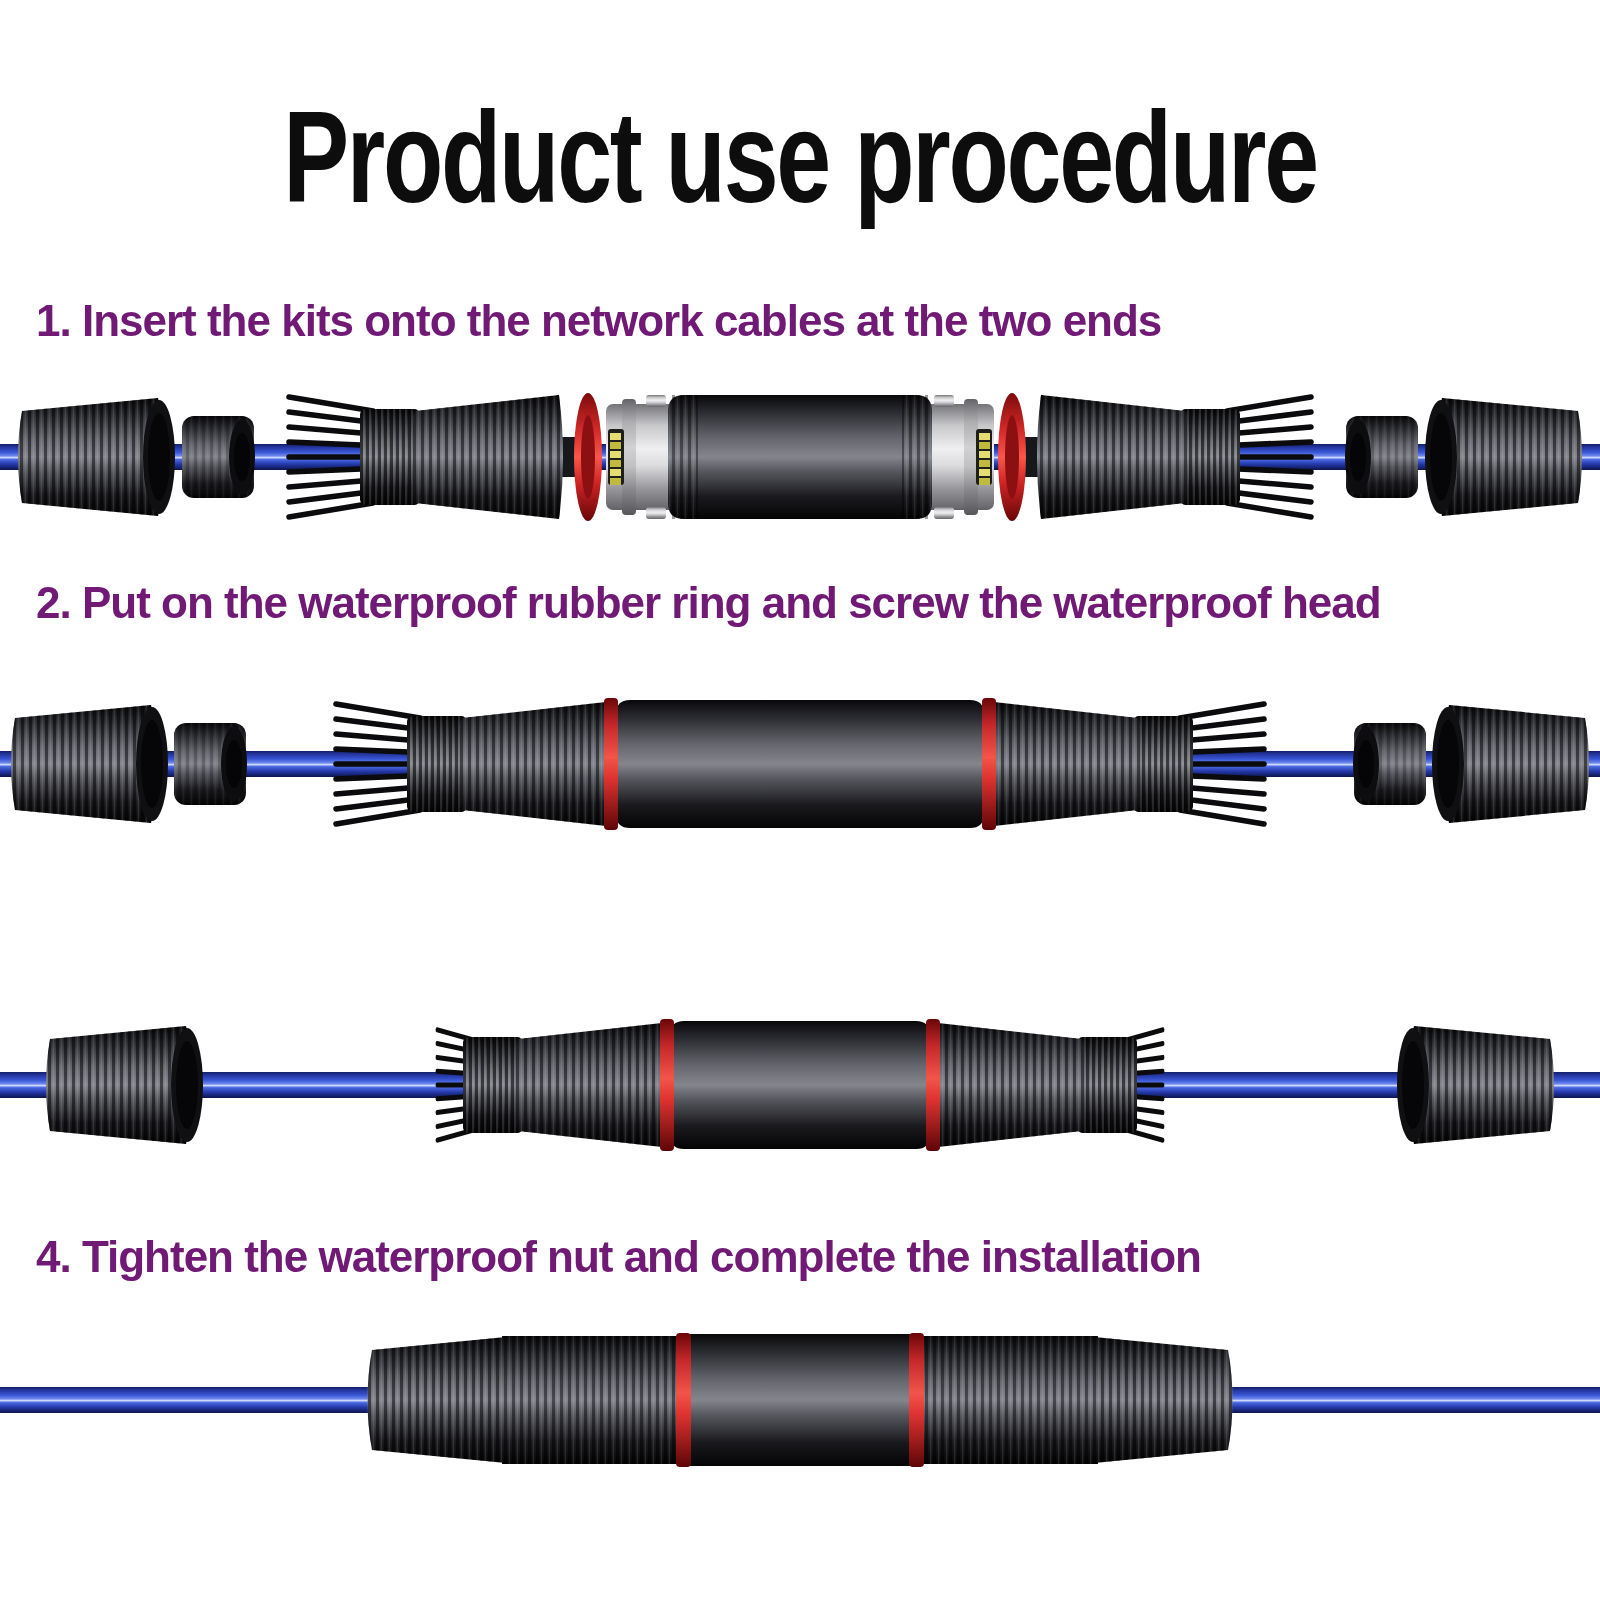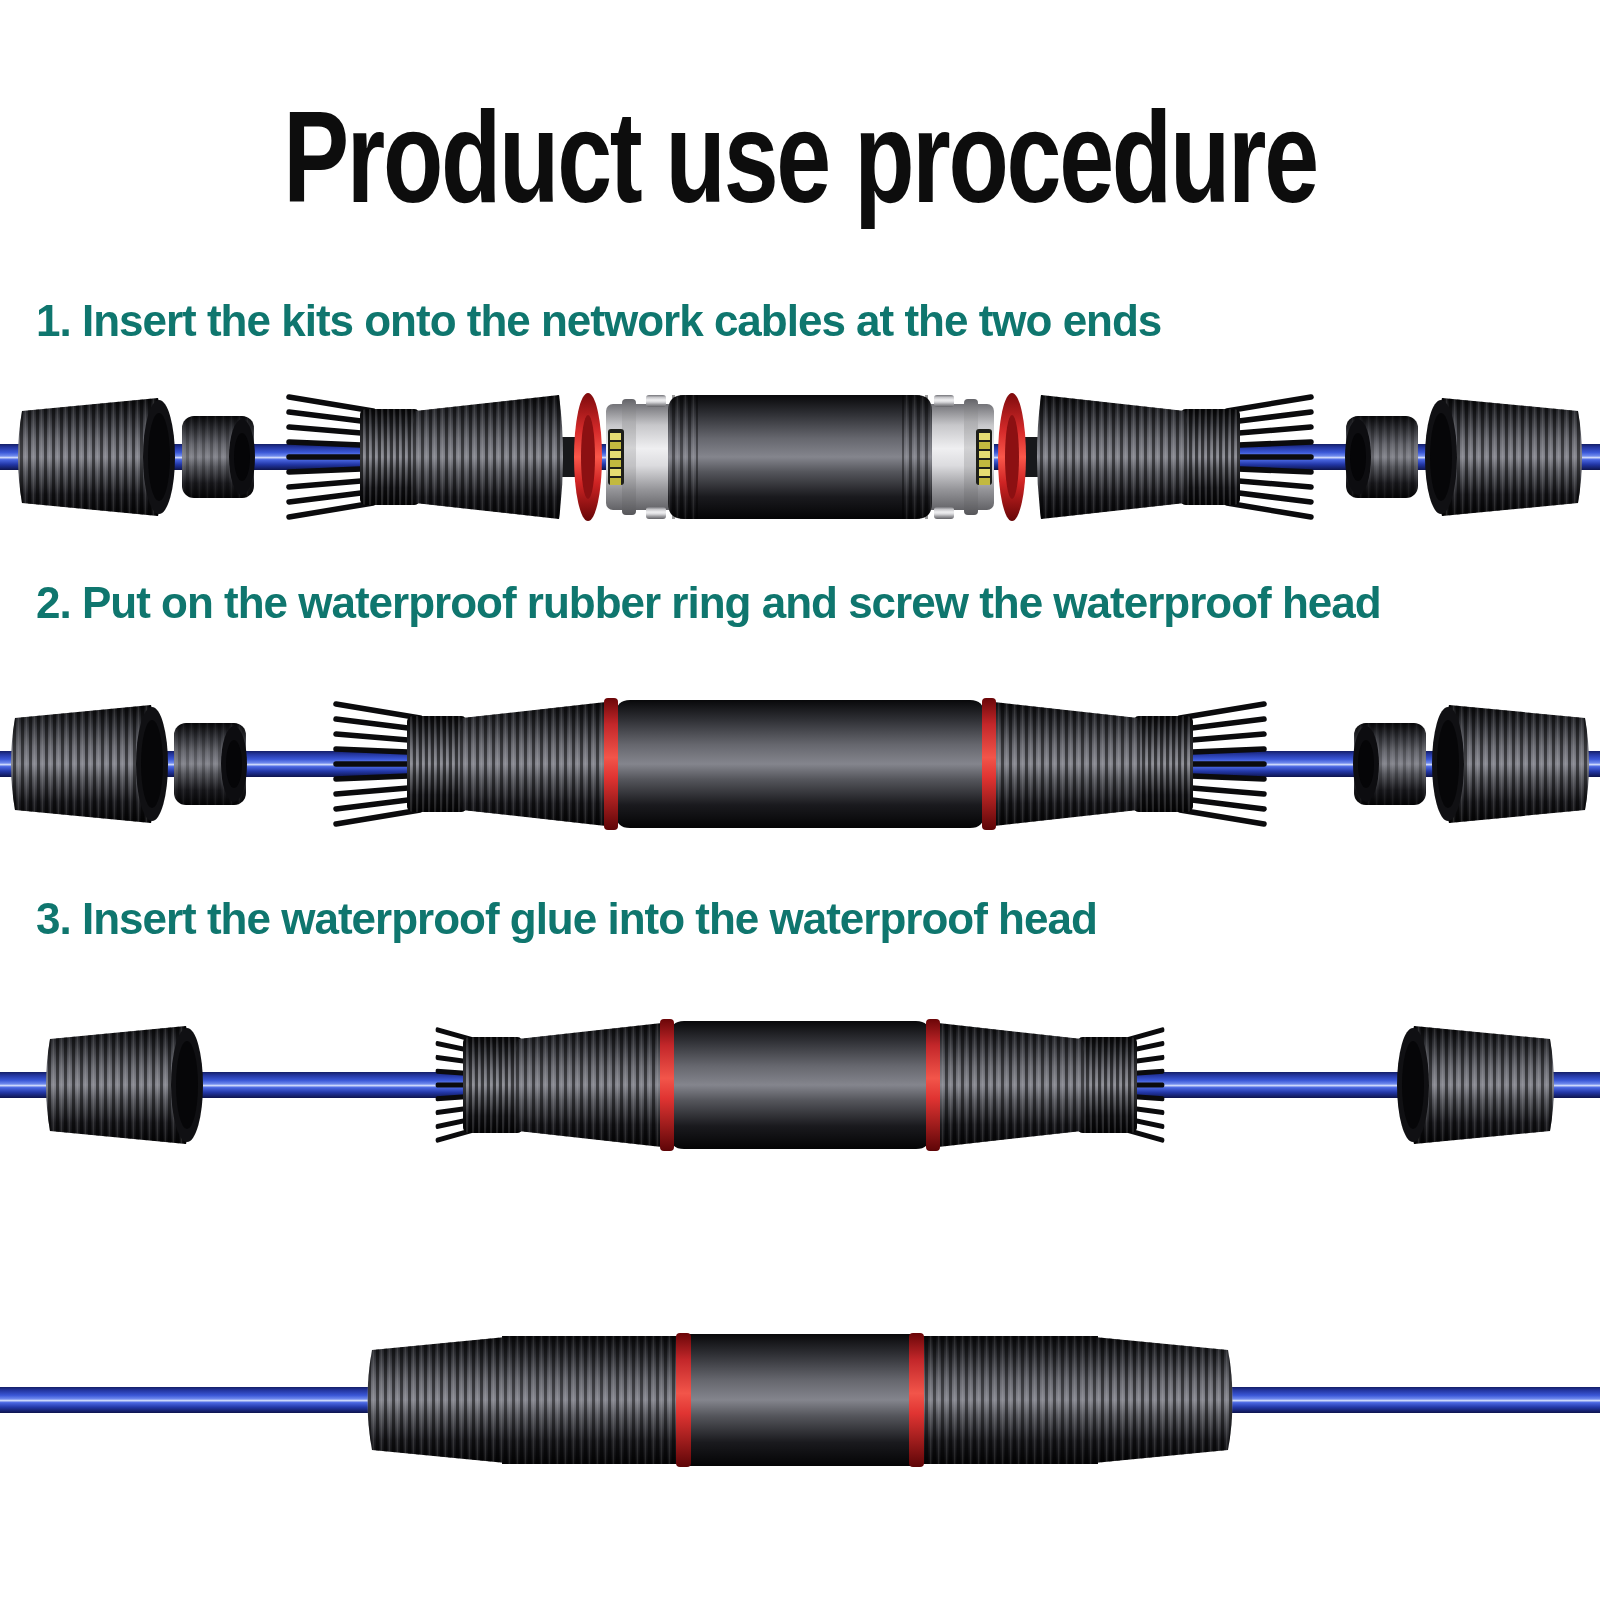--- a/index.html
+++ b/index.html
@@ -14,21 +14,21 @@
     position:absolute;top:82px;left:0;width:100%;
     text-align:center;
     font-size:130px;font-weight:700;color:#0d0d0d;
     letter-spacing:-3px;
     transform:scaleX(.76);
     transform-origin:50% 50%;
     white-space:nowrap;
   }
   .step-label{
     position:absolute;left:36px;
-    font-size:44px;font-weight:700;color:#0f766e;
+    font-size:44px;font-weight:700;color:#701a75;
     letter-spacing:-1px;white-space:nowrap;
   }
   .illus{position:absolute;left:0;width:1600px;display:block;}
   .defs{position:absolute;width:0;height:0;}
 </style>
 </head>
 <body>
 
 <div id="page">
 
@@ -199,29 +199,29 @@
 
   <div class="step-label" style="top:578px">2. Put on the waterproof rubber ring and screw the waterproof head</div>
   <svg class="illus" style="top:676px;height:176px" viewBox="0 0 1600 176">
     <g transform="translate(0,88)">
       <rect x="-10" y="-13" width="1620" height="26" rx="8" fill="url(#gCable)"></rect>
       <use href="#s2half"></use>
       <use href="#s2half" transform="translate(1600,0) scale(-1,1)"></use>
     </g>
   </svg>
 
-  <div class="step-label" style="top:894px">3. Insert the waterproof glue into the waterproof head</div>
   <svg class="illus" style="top:992px;height:186px" viewBox="0 0 1600 186">
     <g transform="translate(0,93)">
       <rect x="-10" y="-13" width="1620" height="26" rx="8" fill="url(#gCable)"></rect>
       <use href="#s3half"></use>
       <use href="#s3half" transform="translate(1600,0) scale(-1,1)"></use>
     </g>
   </svg>
 
+  <div class="step-label" style="top:1232px">4. Tighten the waterproof nut and complete the installation</div>
   <svg class="illus" style="top:1288px;height:224px" viewBox="0 0 1600 224">
     <g transform="translate(800,112)">
       <rect x="-810" y="-13" width="1620" height="26" rx="8" fill="url(#gCable)"></rect>
       <use href="#s4half"></use>
       <use href="#s4half" transform="scale(-1,1)"></use>
     </g>
   </svg>
 
 </div>
 

